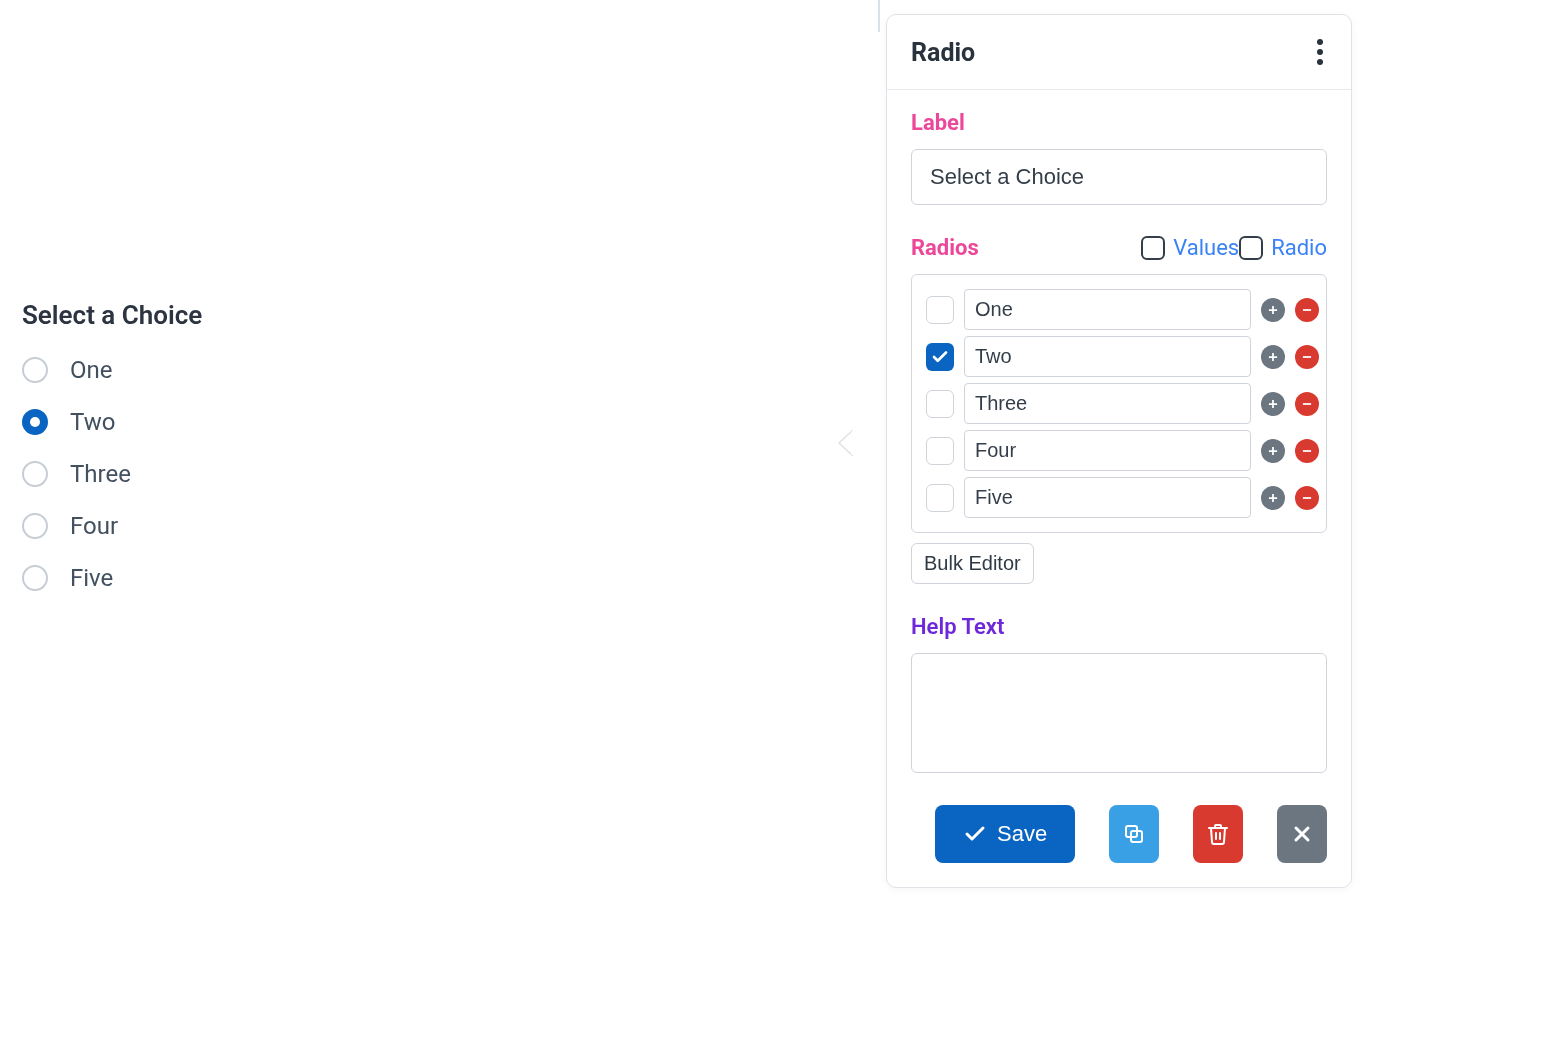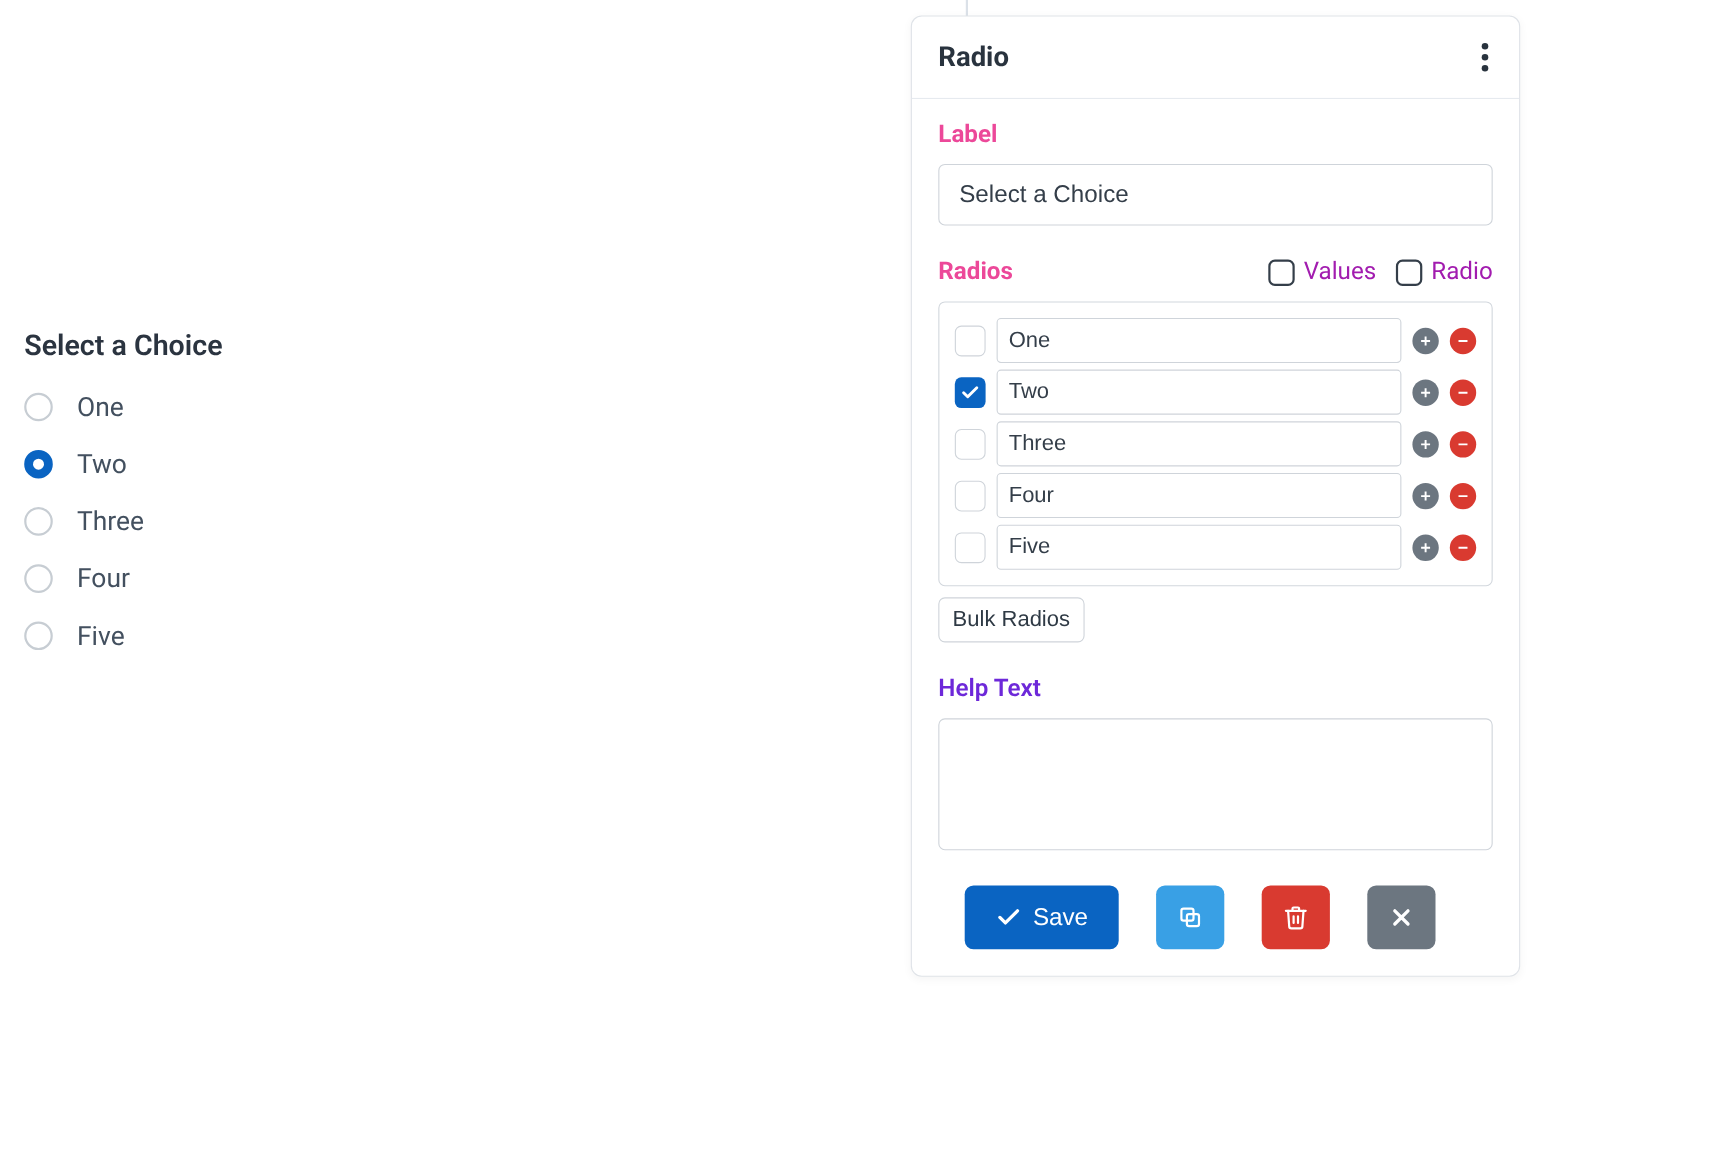--- a/index.html
+++ b/index.html
@@ -79,22 +79,22 @@
     left: 878px;
     width: 2px;
     height: 32px;
     background: #dbe1e8;
   }
 
   
   .panel {
     position: absolute;
     top: 14px;
-    left: 828px;
-    width: 554px;
+    left: 886px;
+    width: 466px;
     background: #fff;
     border: 1px solid #dfe3e8;
     border-radius: 10px;
     box-shadow: 0 2px 8px rgba(0,0,0,0.04);
   }
   .panel-header {
     display: flex;
     justify-content: space-between;
     align-items: center;
     padding: 20px 24px;
@@ -142,23 +142,22 @@
     display: flex;
     justify-content: space-between;
     align-items: center;
     margin-top: 30px;
     margin-bottom: 14px;
   }
   .radios-header .field-label { margin-bottom: 0; }
   .toggle-group {
     display: flex;
     align-items: center;
-    gap: 18px;
     font-size: 22px;
-    color: #a21caf;
+    color: #3b82f6;
   }
   .toggle {
     display: flex;
     align-items: center;
     gap: 8px;
     cursor: pointer;
   }
   .cbx {
     width: 24px;
     height: 24px;
@@ -427,21 +426,21 @@
           </div>
           <div class="icon-btn icon-minus">
             <svg viewBox="0 0 24 24" fill="none" stroke="currentColor" stroke-width="3">
                 <path d="M5 12h14"></path>
               </svg>
           </div>
         </div>
 
       </div>
 
-      <button class="bulk-editor-btn">Bulk Radios</button>
+      <button class="bulk-editor-btn">Bulk Editor</button>
 
       <div class="help-text-label">Help Text</div>
       <textarea class="help-textarea" style=""></textarea>
 
       <div class="btn-row">
         <button class="btn btn-save">
           <svg viewBox="0 0 24 24" fill="none" stroke="currentColor" stroke-width="3" stroke-linecap="round" stroke-linejoin="round">
               <polyline points="20 6 9 17 4 12"></polyline>
             </svg>
           <span>Save</span>

